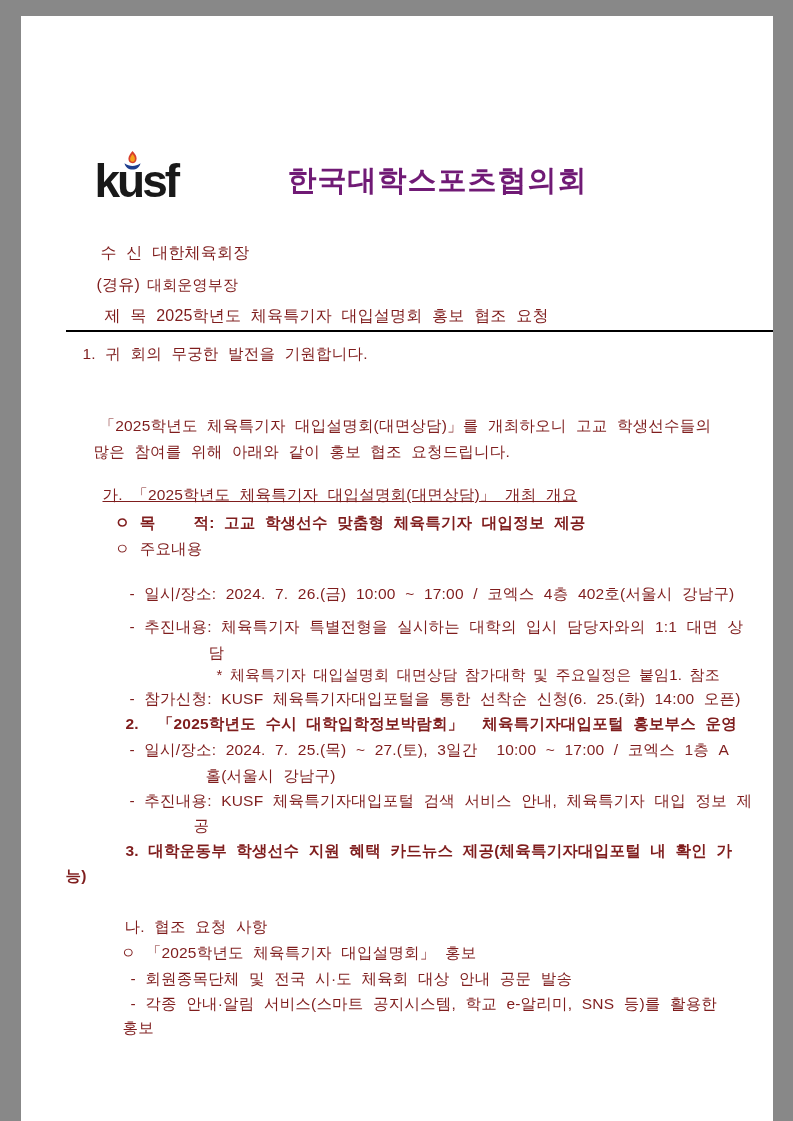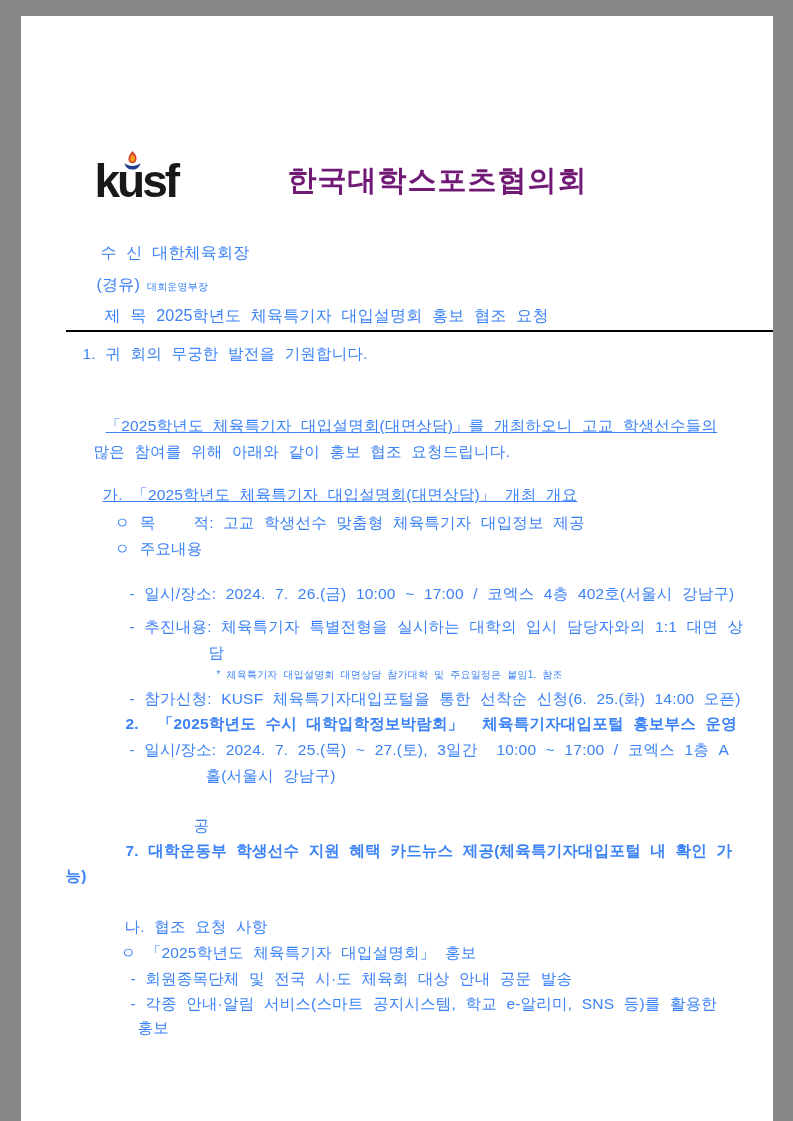--- a/index.html
+++ b/index.html
@@ -12,24 +12,24 @@
     color:#161616;
     overflow:hidden;
   }
   .ln{
     position:absolute;
     font-size:15.5px;
     line-height:20px;
     white-space:pre;
     word-spacing:5px;
     letter-spacing:0.2px;
-    color:#3b82f6;
+    color:#7f1d1d;
   }
   .bold{font-weight:700;}
-  .small{font-size:10px;line-height:16px;word-spacing:3px;}
+  .small{font-size:15px;line-height:16px;word-spacing:3px;}
   .org-title{
     position:absolute;
     left:267px;top:146px;
     font-size:29px;line-height:36px;
     font-weight:700;
     letter-spacing:1px;
     white-space:pre;
     color:#701a75;
   }
   .rule{
@@ -48,21 +48,21 @@
     font-size:46px;line-height:46px;
     font-weight:900;
     letter-spacing:-3px;
     color:#191919;
     font-family:"Liberation Sans","DejaVu Sans",sans-serif;
   }
   .logo .flame{
     position:absolute;left:27px;top:-1px;
     width:21px;height:20px;
   }
-  .via-value{font-size:10px;margin-left:7px;}
+  .via-value{font-size:15px;margin-left:7px;}
 </style>
 </head>
 <body>
 
 <div id="page">
 
   <div class="logo">
     <svg class="flame" viewBox="0 0 21 20">
       <path d="M10.5 0 C12.6 2.2 14.6 4.4 14.6 7.4 C14.6 10.2 12.8 12.2 10.4 12.2 C8 12.2 6.4 10.3 6.4 7.8 C6.4 5 8.6 2.4 10.5 0 Z" fill="#d8402c"></path>
       <path d="M10.5 3 C11.8 4.6 12.9 6 12.9 7.9 C12.9 9.7 11.8 10.8 10.4 10.8 C9 10.8 8.1 9.7 8.1 8.1 C8.1 6.2 9.4 4.6 10.5 3 Z" fill="#f6a21c"></path>
@@ -74,40 +74,41 @@
   <div class="org-title">한국대학스포츠협의회</div>
 
   <div class="ln" style="left:80px;top:227px;font-size:16px;">수 신 대한체육회장</div>
   <div class="ln" style="left:76px;top:259px;font-size:16px;"><span>(경유)</span><span class="via-value">대회운영부장</span></div>
   <div class="ln" style="left:84px;top:290px;font-size:16px;">제 목 2025학년도 체육특기자 대입설명회 홍보 협조 요청</div>
 
   <div class="rule"></div>
 
   <div class="ln" style="left:62px;top:328px;">1. 귀 회의 무궁한 발전을 기원합니다.</div>
 
-  <div class="ln" style="left:85px;top:400px;text-decoration:underline;">「2025학년도 체육특기자 대입설명회(대면상담)」를 개최하오니 고교 학생선수들의</div>
+  <div class="ln" style="left:79px;top:400px;">「2025학년도 체육특기자 대입설명회(대면상담)」를 개최하오니 고교 학생선수들의</div>
   <div class="ln" style="left:73px;top:426px;">많은 참여를 위해 아래와 같이 홍보 협조 요청드립니다.</div>
 
   <div class="ln" style="left:82px;top:469px;text-decoration:underline;">가. 「2025학년도 체육특기자 대입설명회(대면상담)」 개최 개요</div>
-  <div class="ln" style="left:94px;top:497px;">ㅇ 목    적: 고교 학생선수 맞춤형 체육특기자 대입정보 제공</div>
+  <div class="ln" style="left:94px;top:497px;font-weight:bold;">ㅇ 목    적: 고교 학생선수 맞춤형 체육특기자 대입정보 제공</div>
   <div class="ln" style="left:94px;top:523px;">ㅇ 주요내용</div>
 
   <div class="ln" style="left:109px;top:568px;">- 일시/장소: 2024. 7. 26.(금) 10:00 ~ 17:00 / 코엑스 4층 402호(서울시 강남구)</div>
   <div class="ln" style="left:109px;top:601px;">- 추진내용: 체육특기자 특별전형을 실시하는 대학의 입시 담당자와의 1:1 대면 상</div>
   <div class="ln" style="left:188px;top:627px;">담</div>
   <div class="ln small" style="left:196px;top:651px;">* 체육특기자 대입설명회 대면상담 참가대학 및 주요일정은 붙임1. 참조</div>
   <div class="ln" style="left:109px;top:673px;">- 참가신청: KUSF 체육특기자대입포털을 통한 선착순 신청(6. 25.(화) 14:00 오픈)</div>
 
   <div class="ln bold" style="left:105px;top:698px;">2.  「2025학년도 수시 대학입학정보박람회」  체육특기자대입포털 홍보부스 운영</div>
   <div class="ln" style="left:109px;top:724px;">- 일시/장소: 2024. 7. 25.(목) ~ 27.(토), 3일간  10:00 ~ 17:00 / 코엑스 1층 A</div>
   <div class="ln" style="left:185px;top:750px;">홀(서울시 강남구)</div>
+  <div class="ln" style="left:109px;top:775px;">- 추진내용: KUSF 체육특기자대입포털 검색 서비스 안내, 체육특기자 대입 정보 제</div>
   <div class="ln" style="left:173px;top:800px;">공</div>
 
-  <div class="ln bold" style="left:105px;top:825px;">7. 대학운동부 학생선수 지원 혜택 카드뉴스 제공(체육특기자대입포털 내 확인 가</div>
+  <div class="ln bold" style="left:105px;top:825px;">3. 대학운동부 학생선수 지원 혜택 카드뉴스 제공(체육특기자대입포털 내 확인 가</div>
   <div class="ln bold" style="left:45px;top:850px;">능)</div>
 
   <div class="ln" style="left:104px;top:901px;">나. 협조 요청 사항</div>
   <div class="ln" style="left:100px;top:927px;">ㅇ 「2025학년도 체육특기자 대입설명회」 홍보</div>
   <div class="ln" style="left:110px;top:953px;">- 회원종목단체 및 전국 시·도 체육회 대상 안내 공문 발송</div>
   <div class="ln" style="left:110px;top:978px;">- 각종 안내·알림 서비스(스마트 공지시스템, 학교 e-알리미, SNS 등)를 활용한</div>
-  <div class="ln" style="left:117px;top:1002px;">홍보</div>
+  <div class="ln" style="left:102px;top:1002px;">홍보</div>
 
 </div>
 
 </body></html>

